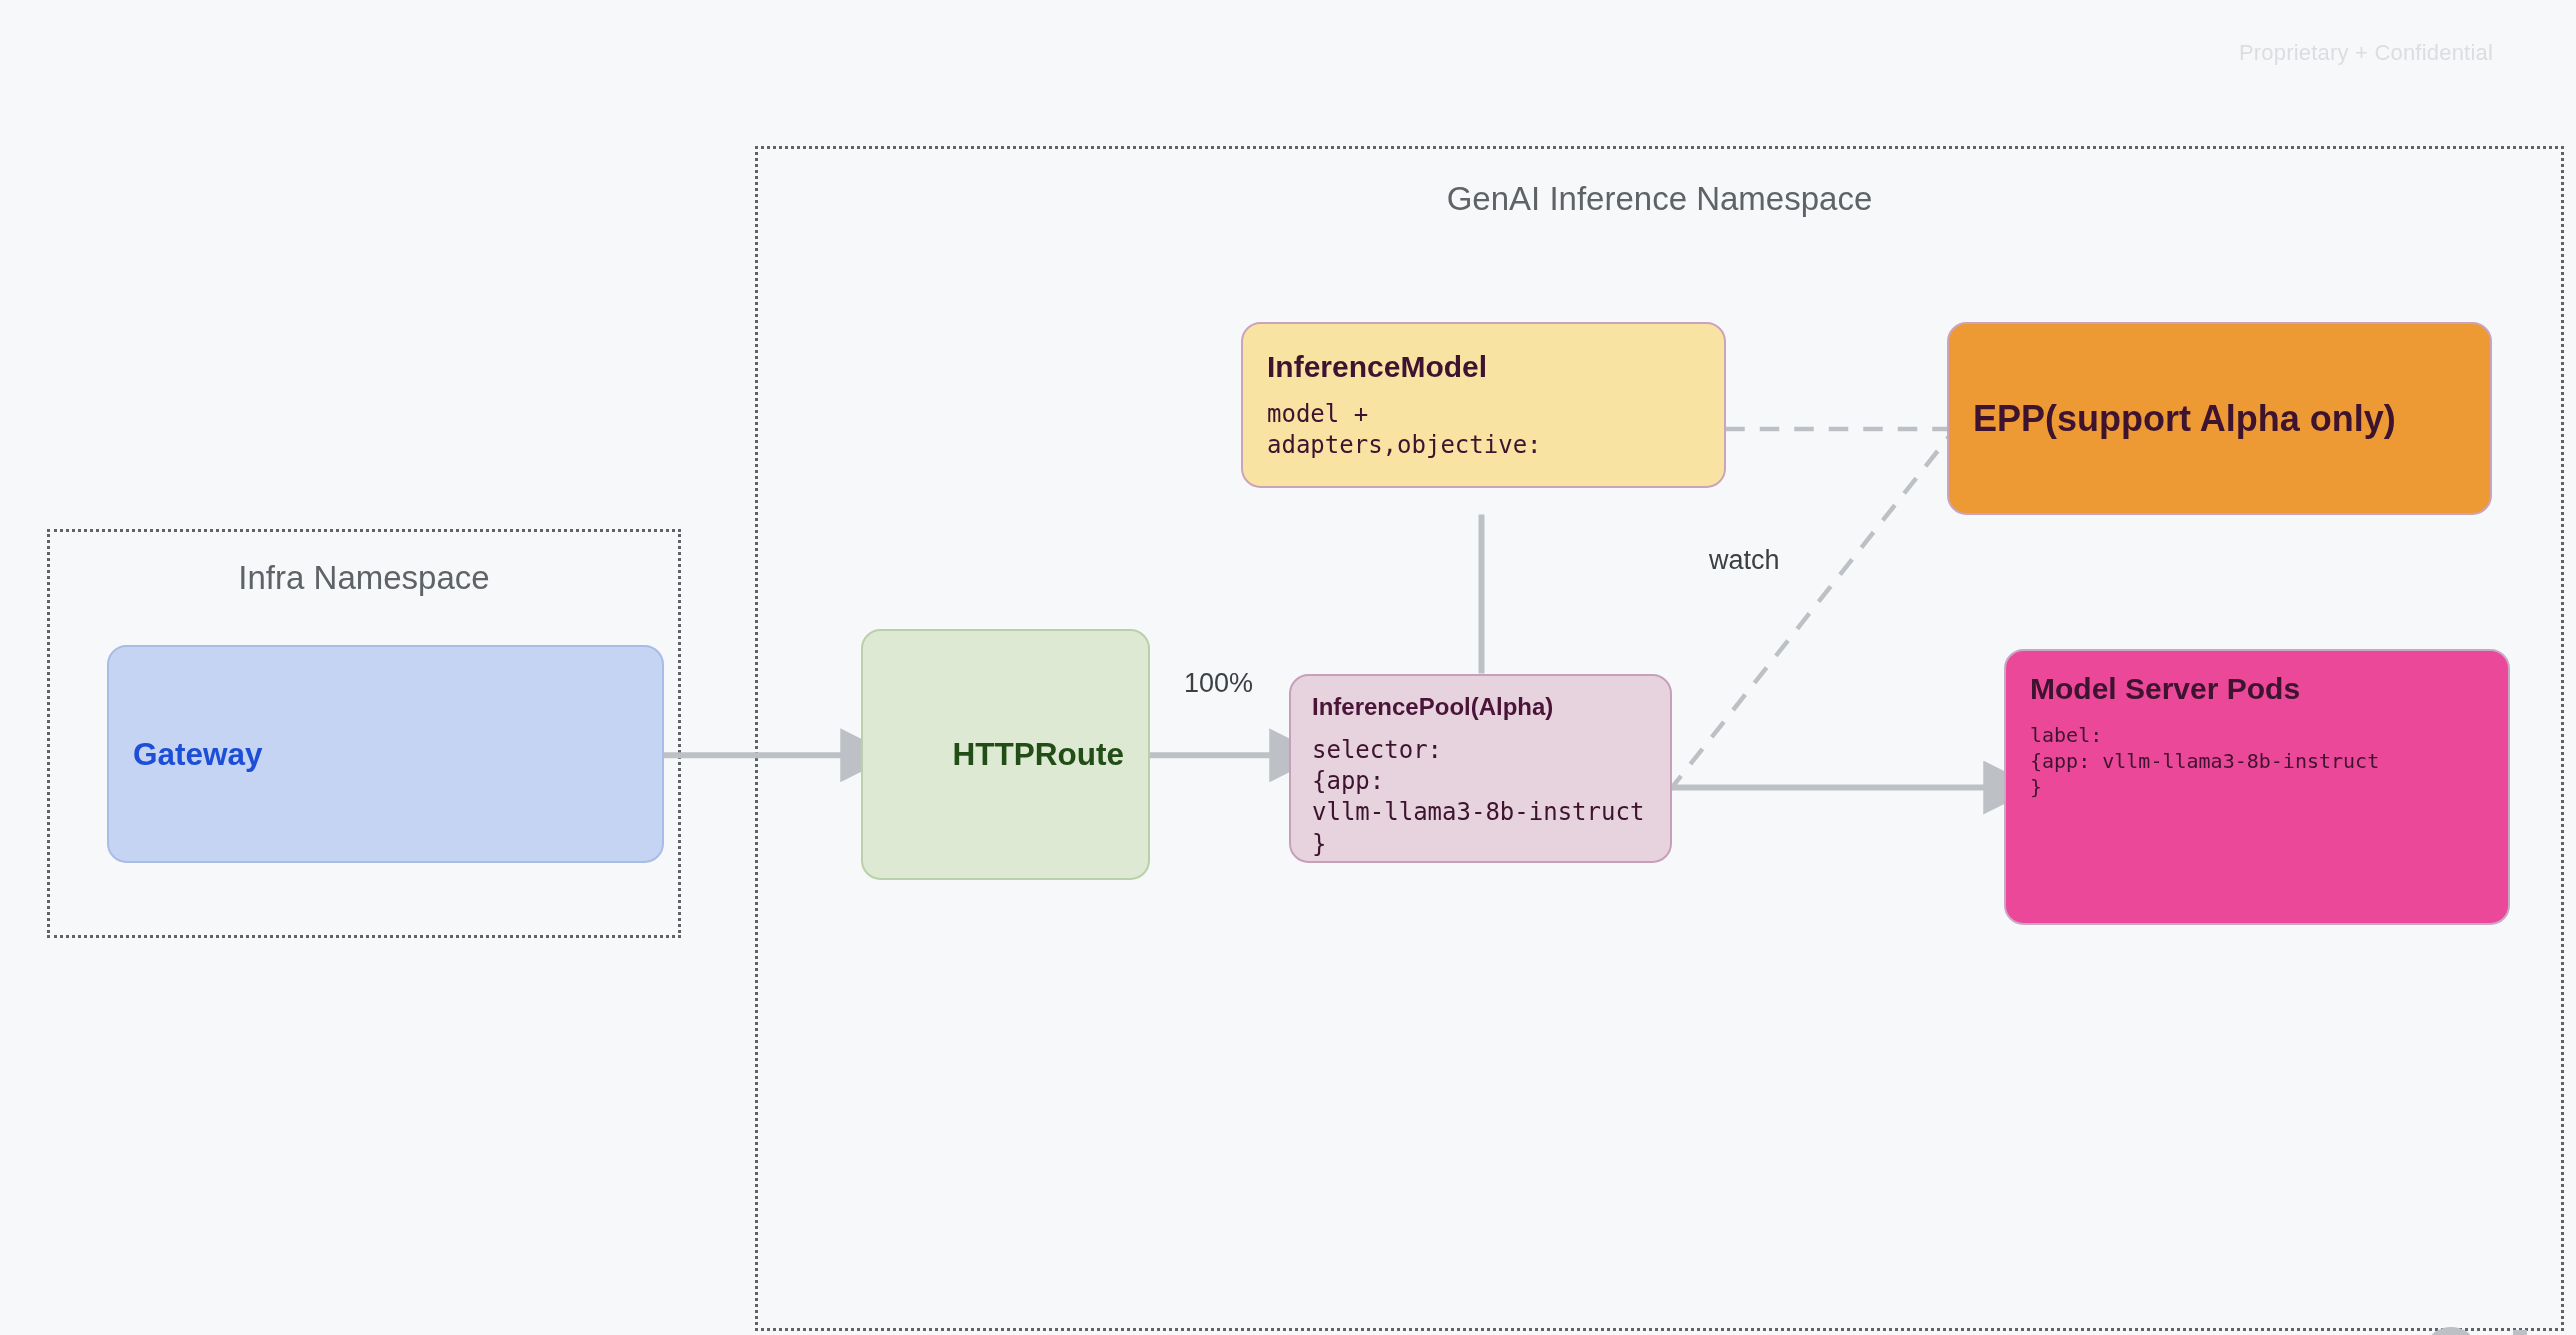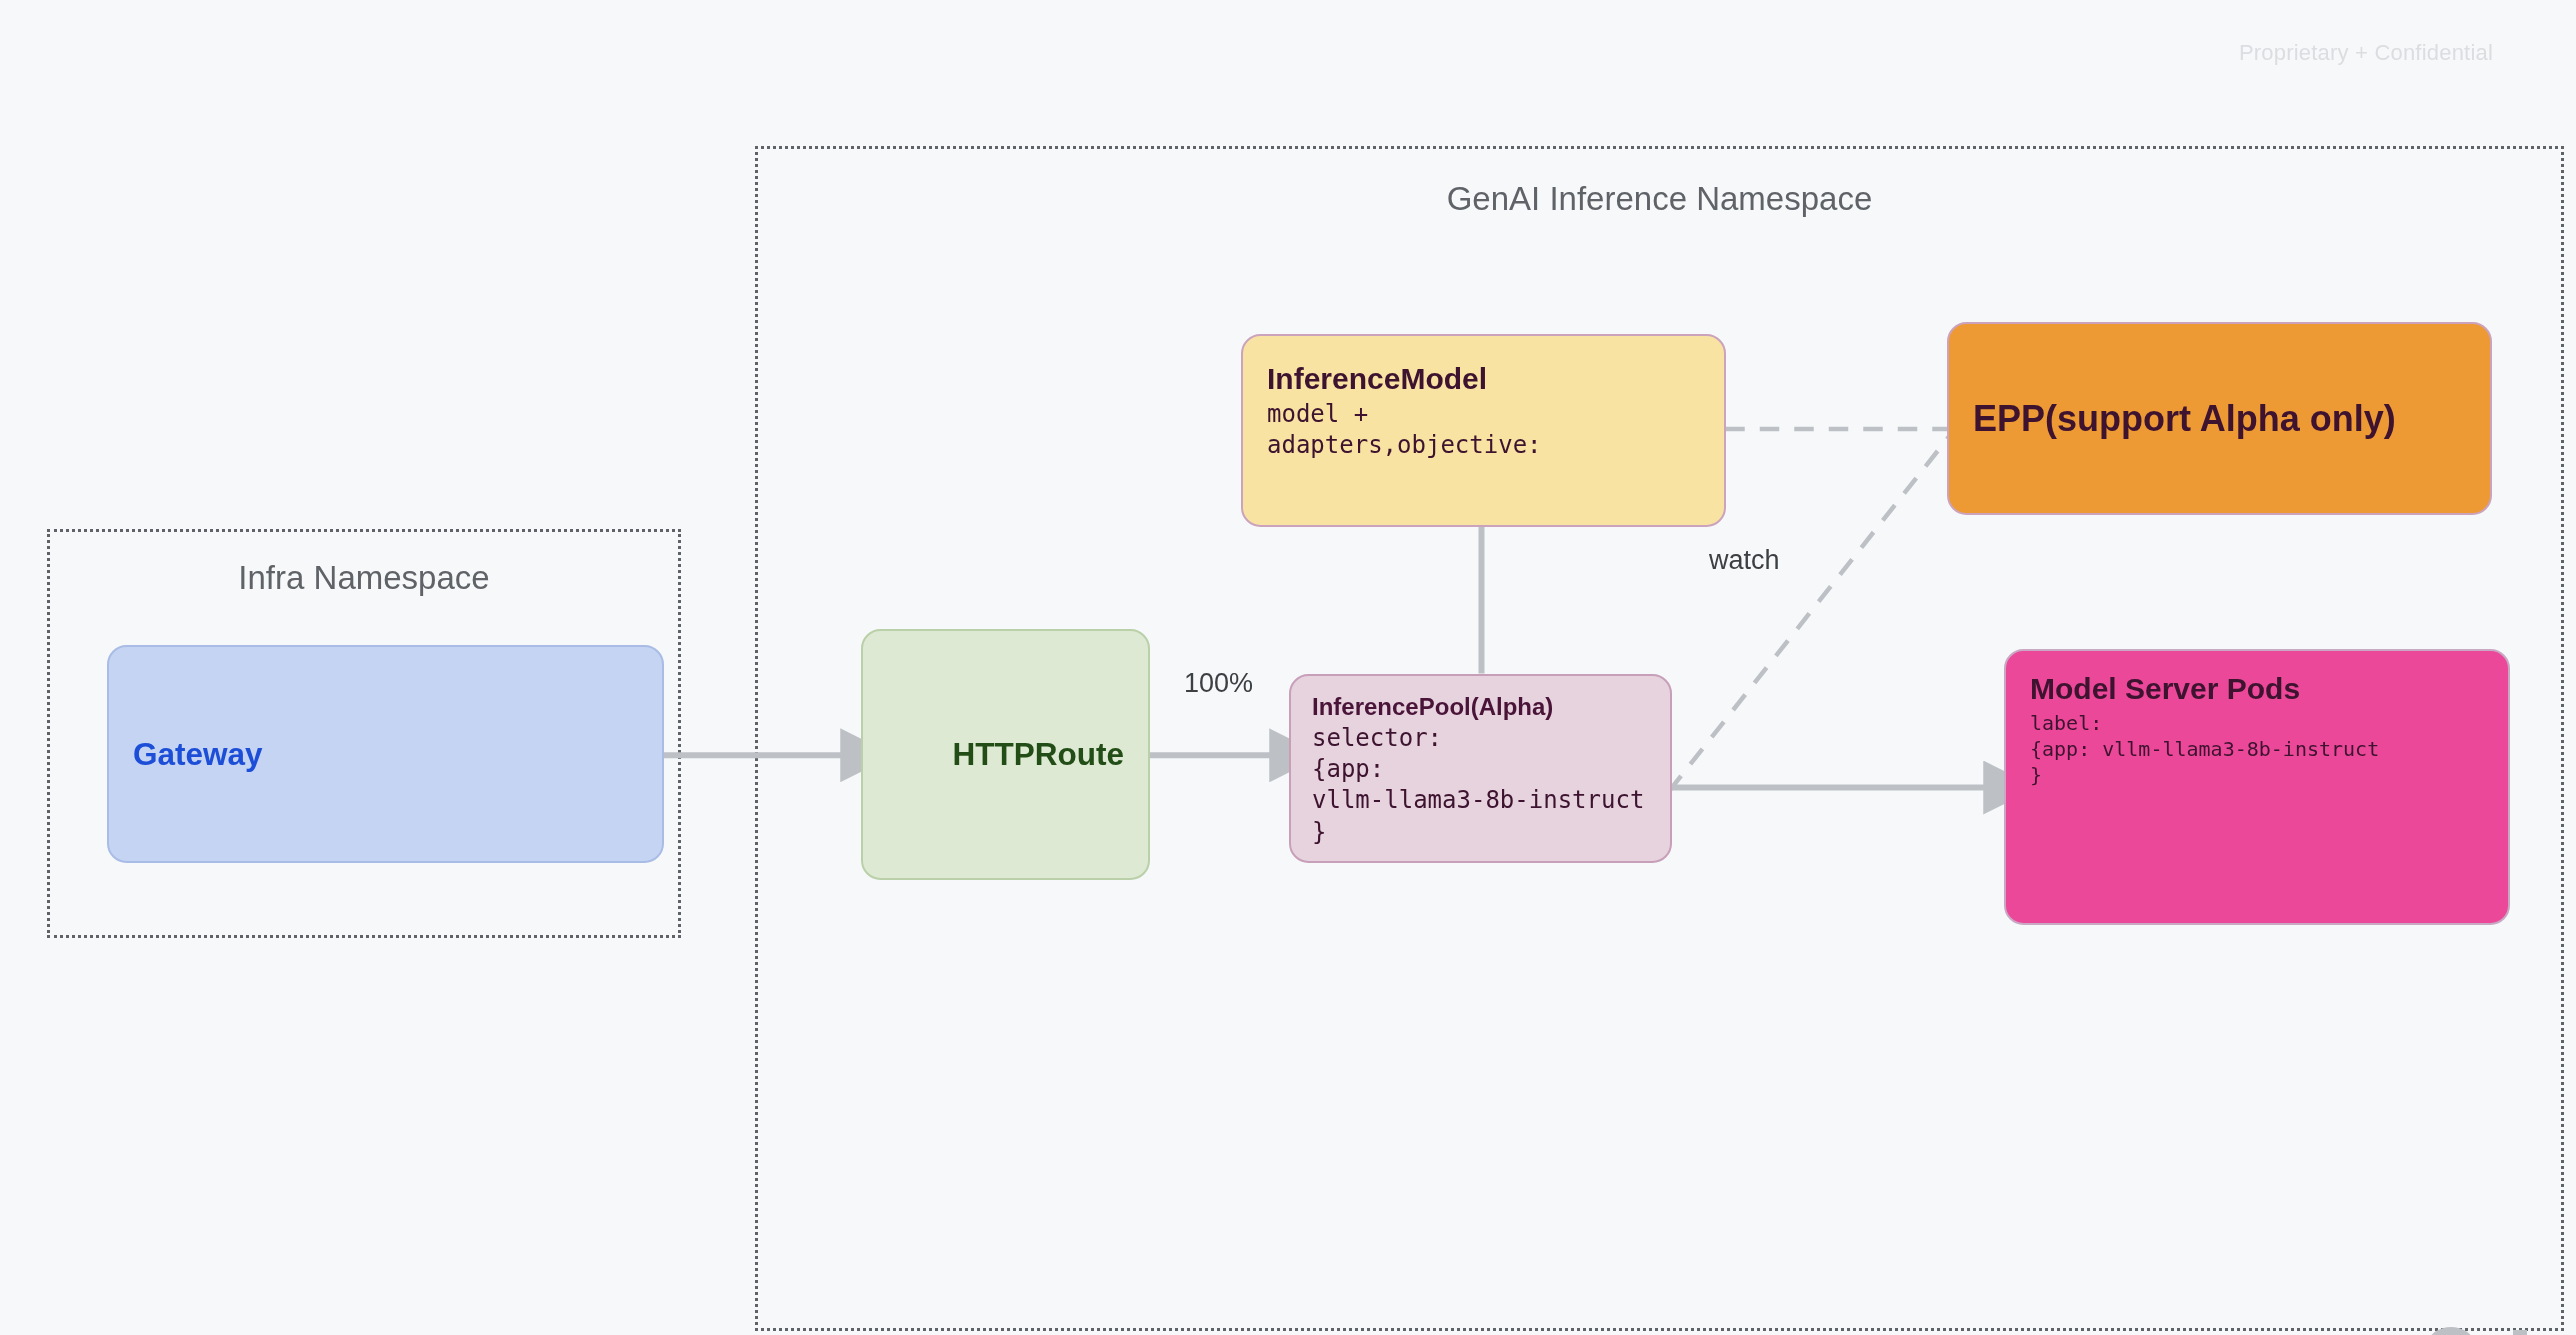--- a/index.html
+++ b/index.html
@@ -54,41 +54,41 @@
   }
   .node-title {
     font-weight: bold;
     line-height: 1.15;
     white-space: nowrap;
   }
   .node-sub {
     font-family: "DejaVu Sans Mono", "Liberation Mono", monospace;
     line-height: 1.3;
     white-space: pre;
-    margin-top: 3px;
+    margin-top: 15px;
   }
   
   #gateway-node {
     left: 107px; top: 645px; width: 557px; height: 218px;
     background: #C5D4F2;
     border: 2.3px solid #A9BCE6;
     justify-content: center;
   }
   #gateway-node .node-title { font-size: 31.5px; color: #1d4ed8; }
 
   #httproute-node {
     left: 861px; top: 629px; width: 289px; height: 251px;
     background: #DDE9D3;
     border: 2.3px solid #B9D0A8;
     align-items: flex-end;
   }
   #httproute-node .node-title { font-size: 31.5px; color: #224D16; }
 
   #inferencemodel-node {
-    left: 1241px; top: 334px; width: 485px; height: 193px;
+    left: 1241px; top: 322px; width: 485px; height: 166px;
     background: #F8E3A3;
     border: 2.3px solid #CBA3BC;
     justify-content: flex-start;
     padding-top: 25.5px;
   }
   #inferencemodel-node .node-title { font-size: 30px; color: #3D132F; }
   #inferencemodel-node .node-sub { font-size: 24px; color: #3D132F; }
 
   #inferencepool-node {
     left: 1289px; top: 674px; width: 383px; height: 189px;

